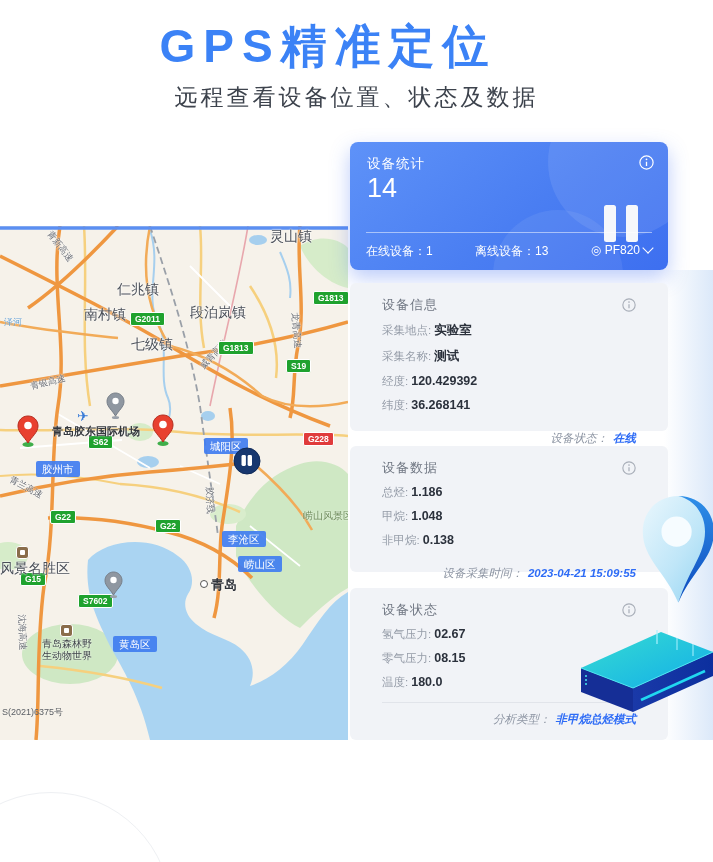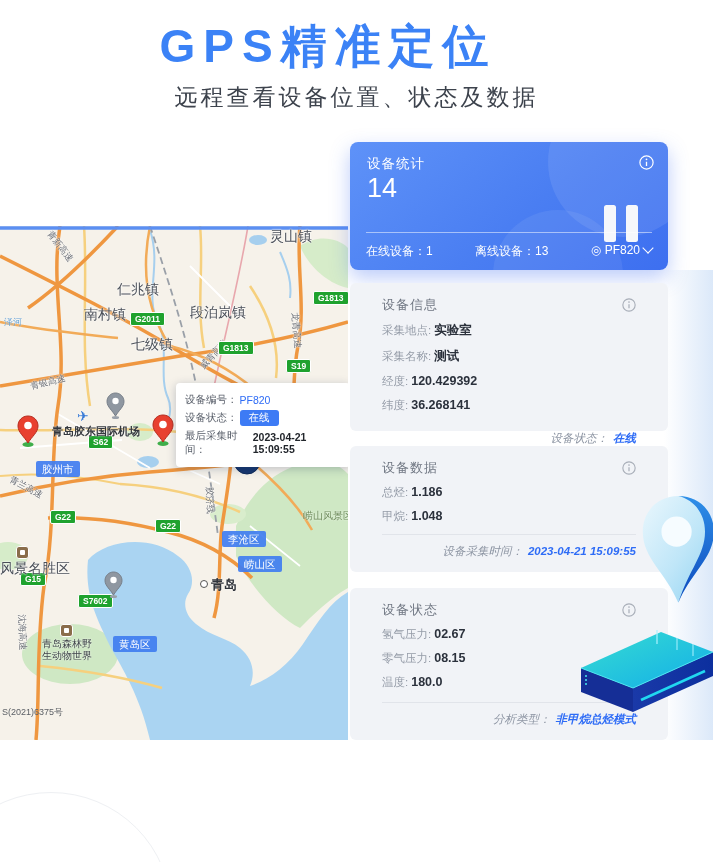--- a/index.html
+++ b/index.html
@@ -209,34 +209,20 @@
       <path d="M9.5 1 C4.8 1 1 4.8 1 9.5 C1 14.8 6.3 18.4 9.5 24 C12.7 18.4 18 14.8 18 9.5 C18 4.8 14.2 1 9.5 1 Z" fill="#8f97a1" stroke="#767e88" stroke-width="1"></path>
       <circle cx="9.5" cy="9" r="3.2" fill="#ffffff"></circle>
       <ellipse cx="9.5" cy="25.4" rx="3.6" ry="1.5" fill="#9aa1aa"></ellipse>
     </svg>
     <svg class="pin" style="left:233px;top:221px;z-index:20;" width="28" height="28" viewBox="0 0 28 28">
       <circle cx="14" cy="14" r="13" fill="#17376f" stroke="#0f2a58" stroke-width="1"></circle>
       <rect x="8.5" y="8" width="4.4" height="11" rx="1.4" fill="#ffffff"></rect>
       <rect x="14.6" y="8" width="4.4" height="11" rx="1.4" fill="#ffffff"></rect>
     </svg>
 
-    <div class="map-popup">
-      <div class="row">
-        <span>设备编号：</span>
-        <span class="val-blue">PF820</span>
-      </div>
-      <div class="row">
-        <span>设备状态：</span>
-        <span class="pill">在线</span>
-      </div>
-      <div class="row">
-        <span>最后采集时间：</span>
-        <span class="val-dark">2023-04-21 15:09:55</span>
-      </div>
-    </div>
   </div>
 
   <div class="stats-card">
     <div class="deco1"></div>
     <div class="deco2"></div>
     <div class="stats-title">设备统计</div>
     <svg class="info-icon" width="15" height="15" viewBox="0 0 15 15">
       <circle cx="7.5" cy="7.5" r="6.6" fill="none" stroke="#ffffff" stroke-width="1.2"></circle>
       <line x1="7.5" y1="6.8" x2="7.5" y2="11" stroke="#ffffff" stroke-width="1.3"></line>
       <circle cx="7.5" cy="4.3" r="0.9" fill="#ffffff"></circle>
@@ -277,20 +263,21 @@
     <div class="panel-head">
       <span class="panel-title">设备数据</span>
       <svg width="14" height="14" viewBox="0 0 15 15">
         <circle cx="7.5" cy="7.5" r="6.6" fill="none" stroke="#a8aeb8" stroke-width="1.2"></circle>
         <line x1="7.5" y1="6.8" x2="7.5" y2="11" stroke="#a8aeb8" stroke-width="1.3"></line>
         <circle cx="7.5" cy="4.3" r="0.9" fill="#a8aeb8"></circle>
       </svg>
     </div>
     <div class="field"><span>总烃:</span><b>1.186</b></div>
     <div class="field"><span>甲烷:</span><b>1.048</b></div>
+    <div class="field"><span>非甲烷:</span><b>0.138</b></div>
     <div class="panel-divider"></div>
     <div class="panel-footer">
       <span>设备采集时间：</span><span class="fv">2023-04-21 15:09:55</span>
     </div>
   </div>
 
   <div class="panel" style="top:588px;height:152px;">
     <div class="panel-head">
       <span class="panel-title">设备状态</span>
       <svg width="14" height="14" viewBox="0 0 15 15">

